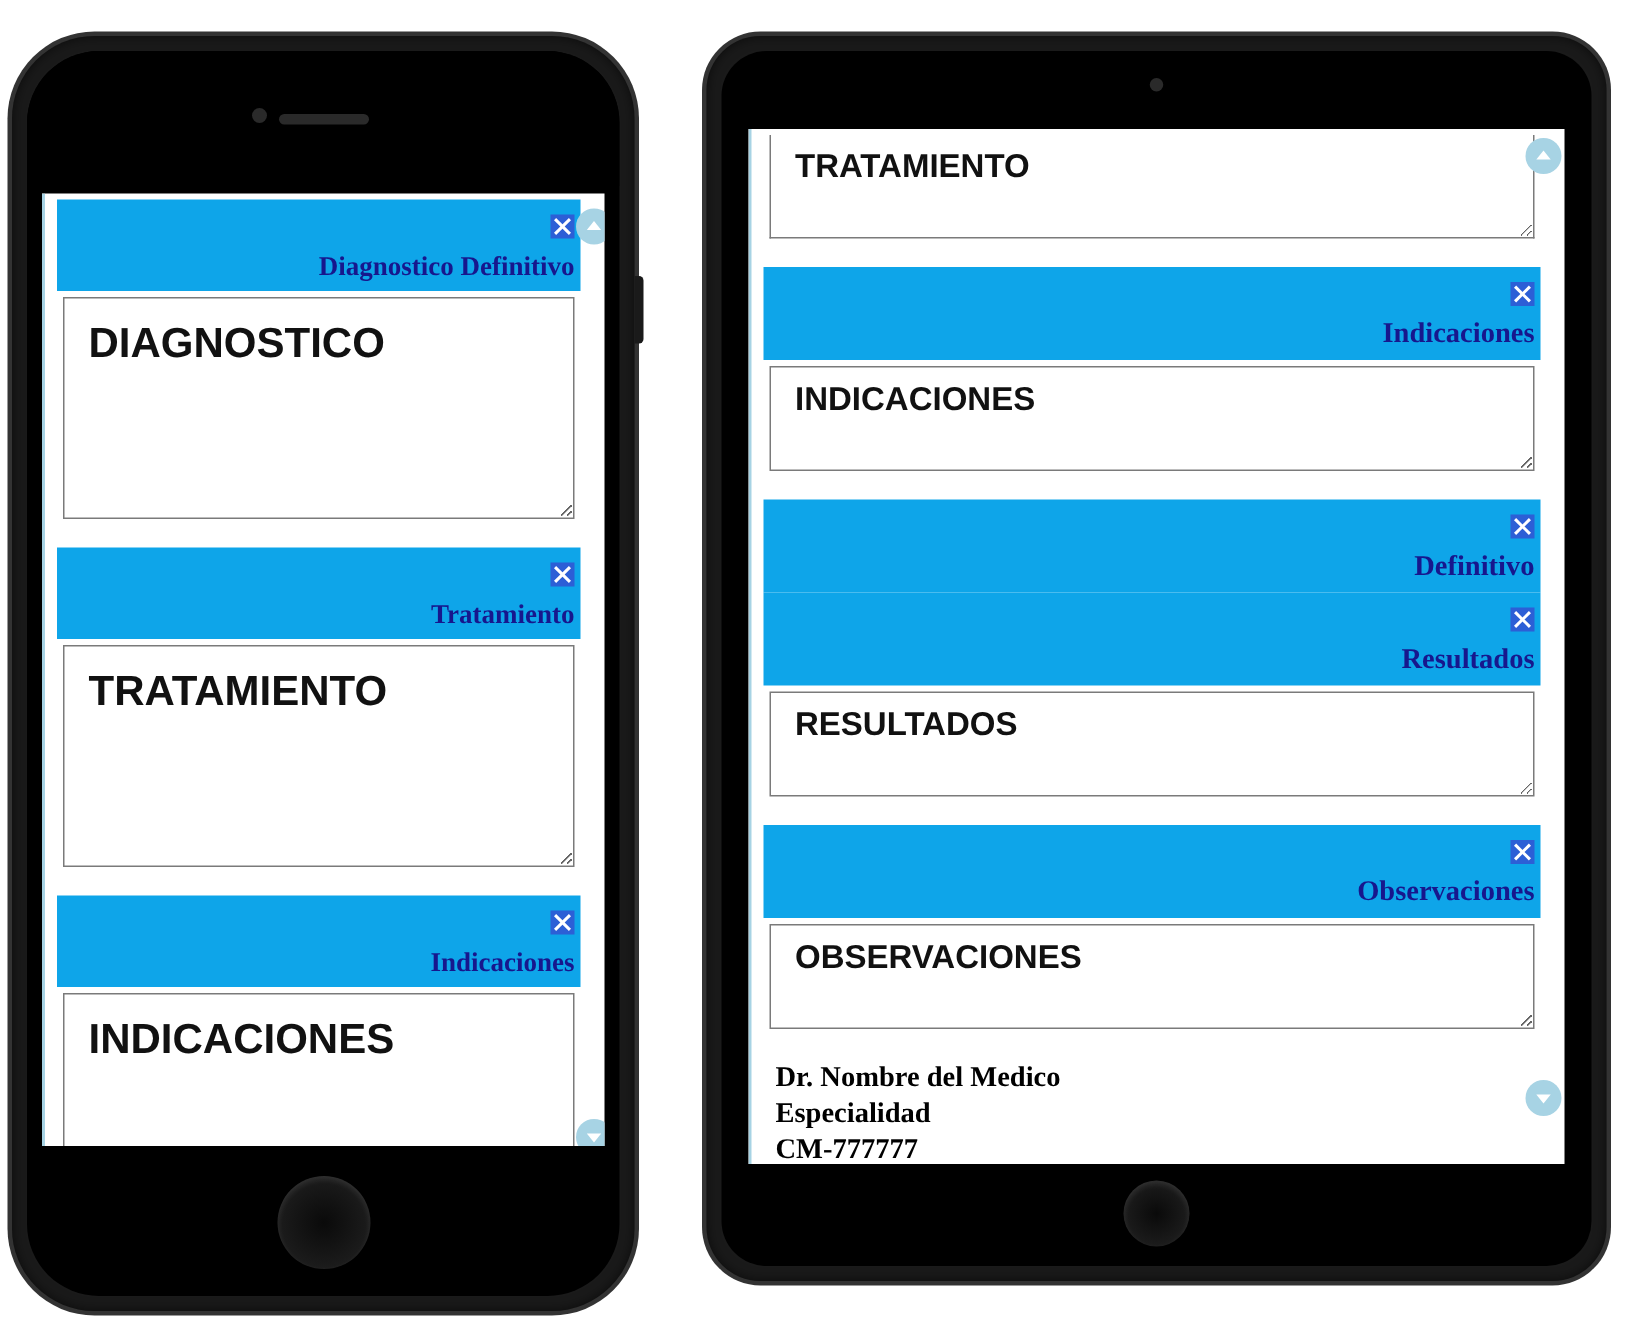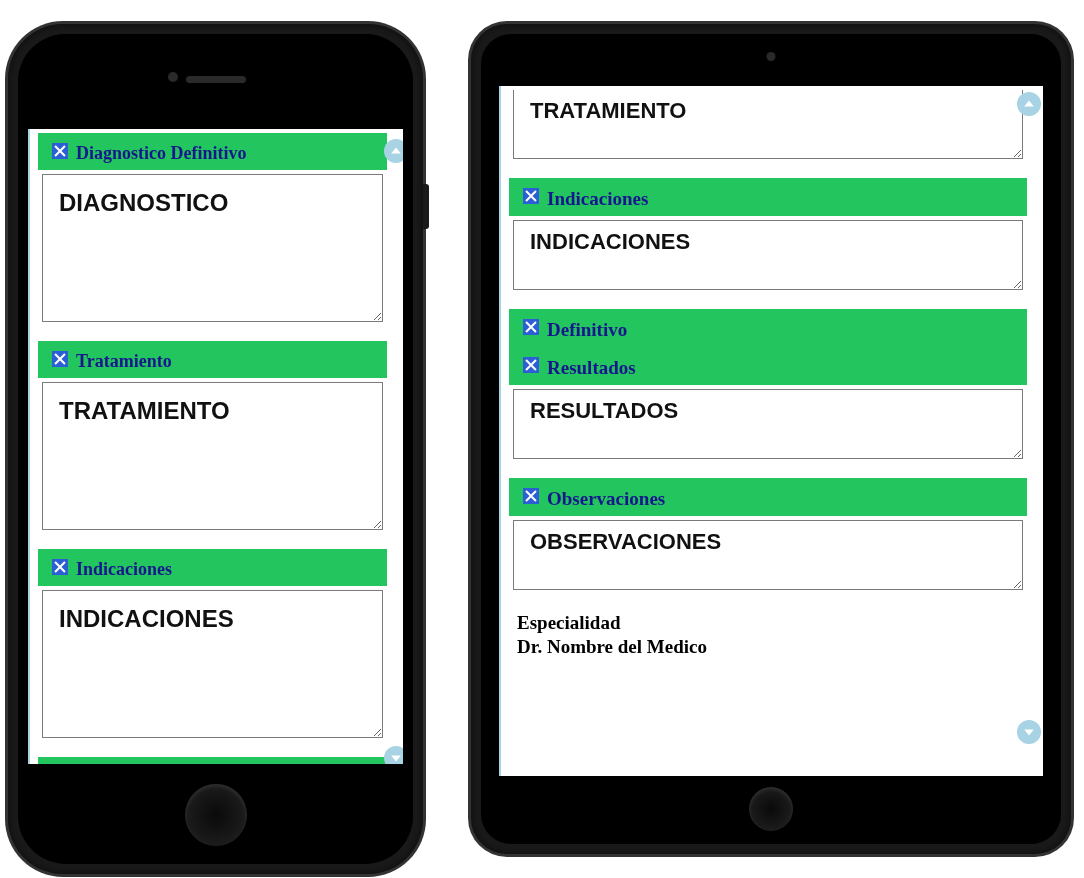--- a/index.html
+++ b/index.html
@@ -148,23 +148,24 @@
       flex: 1;
       padding: 4px 16px 0 2px;
       position: relative;
     }
     .section-title {
       font-weight: bold;
       color: #17178d;
       font-size: 18px;
       padding: 10px 4px 6px 14px;
       display: flex;
-      align-items: flex-start;
+      align-items: flex-end;
       gap: 8px;
-      background: #22c55e;
+      background: #0ea5e9;
+      flex-direction: column;
     }
     .tablet .section-title { font-size: 19px; }
     .phone .main .section-title:first-child { padding-top: 14px; }
     .checkbox-icon {
       width: 16px;
       height: 16px;
       background: #2c5fd6;
       position: relative;
       flex-shrink: 0;
     }
@@ -185,21 +186,21 @@
       border: 1px solid #7a7a7a;
       background: #fff;
       font-family: Arial, Helvetica, sans-serif;
       font-weight: bold;
       font-size: 22px;
       padding: 14px 16px;
       resize: vertical;
       color: #111;
       min-height: 80px;
     }
-    .phone .field { min-height: 148px; font-size: 24px; }
+    .phone .field { min-height: 148px; font-size: 28px; }
     .tablet .field.short { min-height: 62px; padding-top:8px; padding-bottom:8px; }
     .field.top-trunc {
       border-top: none;
       margin-top: 0;
       min-height: 40px;
       padding-top: 0;
     }
     .doctor-block {
       padding: 2px 4px 0 8px;
       font-family: Georgia, 'Times New Roman', serif;
@@ -317,22 +318,23 @@
           </div>
           <textarea class="field short" style="">RESULTADOS</textarea>
 
           <div class="section-title">
             <span class="checkbox-icon"></span>
             <span>Observaciones</span>
           </div>
           <textarea class="field short" style="">OBSERVACIONES</textarea>
 
           <div class="doctor-block">
+            <div>Dr. Nombre del Medico</div>
             <div>Especialidad</div>
-            <div>Dr. Nombre del Medico</div>
+            <div>CM-777777</div>
           </div>
 
           <div class="scroll-hint bot">
             <svg viewBox="0 0 10 10">
                 <path d="M5 8 L9 3 L1 3 Z"></path>
               </svg>
           </div>
 
         </div>
       </div>

